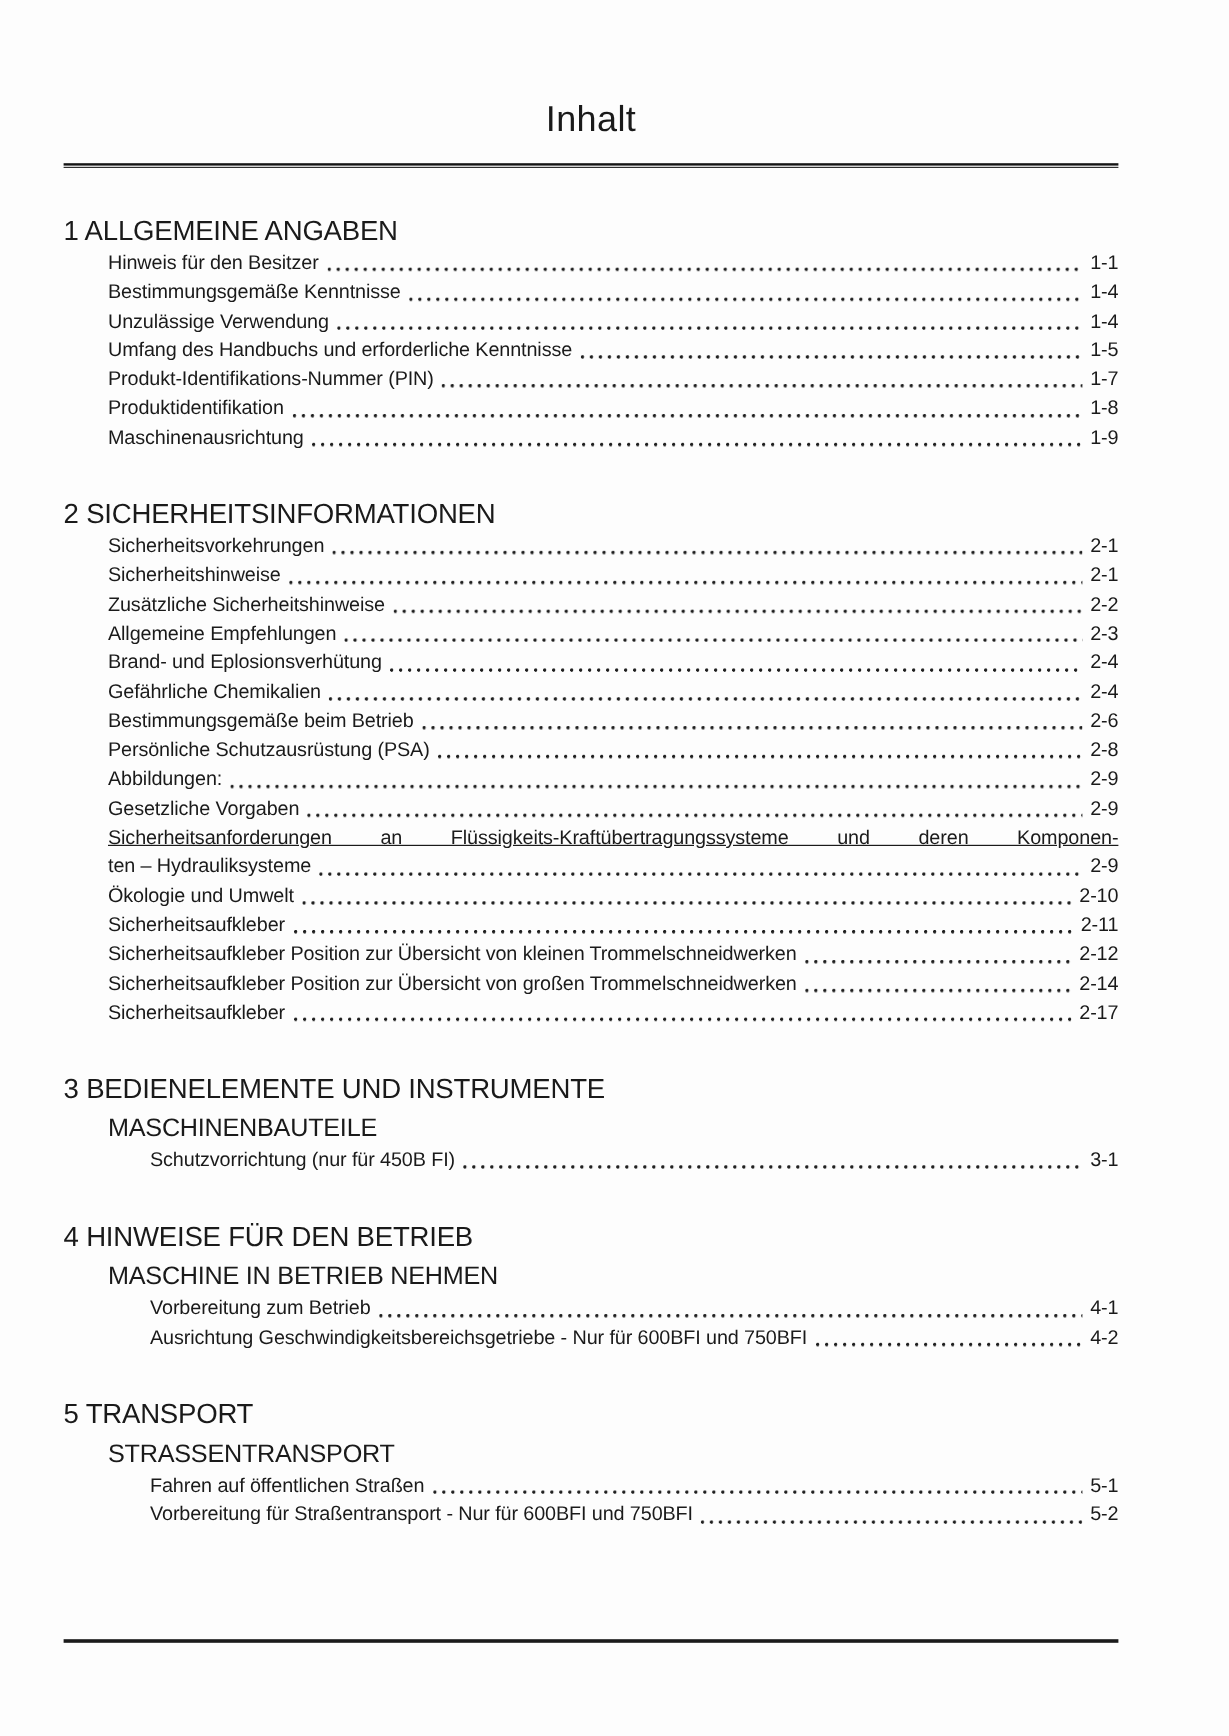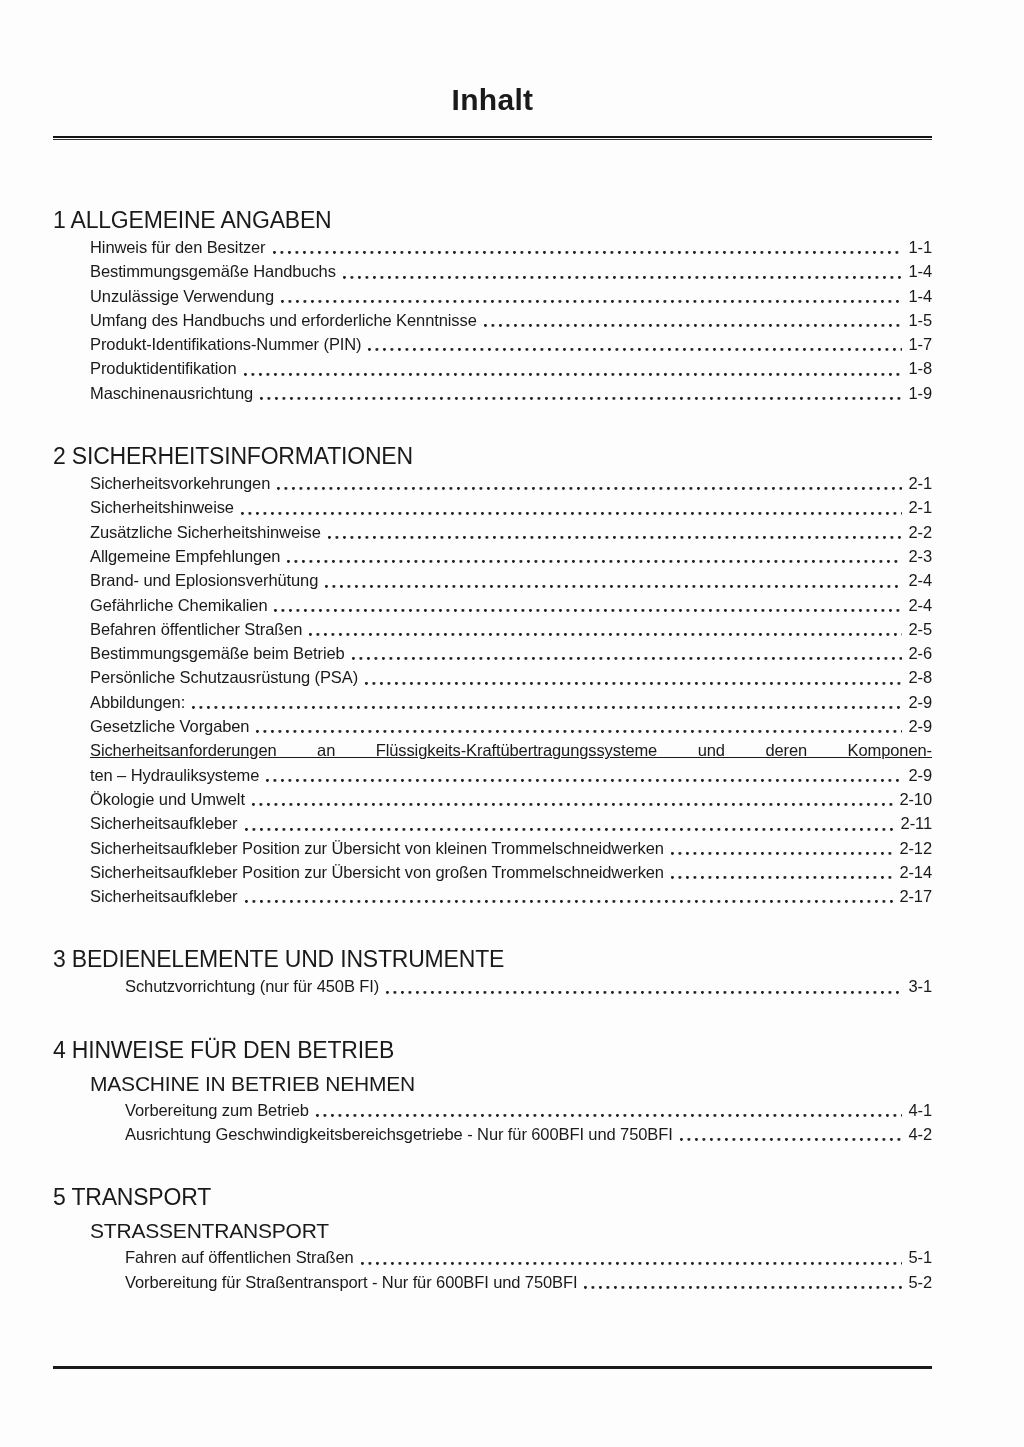--- a/index.html
+++ b/index.html
@@ -25,41 +25,41 @@
   .content {
     position: absolute;
     left: 53px;
     top: 0;
     width: 879px;
     padding-top: 84px;
   }
   .title {
     text-align: center;
     font-size: 30px;
-    font-weight: bold;
+    font-weight: normal;
     line-height: 32px;
     letter-spacing: 0.3px;
   }
   .rule-top {
     margin-top: 20px;
     height: 1px;
     border-top: 2px solid #141414;
     border-bottom: 1px solid #2e2e2e;
     background: transparent;
   }
   .rule-bottom {
     position: absolute;
     left: 53px;
     top: 1366px;
     width: 879px;
     height: 3px;
     background: #1b1b1b;
   }
   .sec { margin-top: 39px; }
-  .sec:first-child { margin-top: 68px; }
+  .sec:first-child { margin-top: 40px; }
   .sec-heading {
     font-size: 23px;
     line-height: 24px;
     letter-spacing: -0.2px;
     white-space: nowrap;
   }
   .subheading {
     margin-top: 10px;
     padding-left: 37px;
     font-size: 21px;
@@ -106,21 +106,21 @@
     <div id="sections">
         <section class="sec">
           <div class="sec-heading"><span>1</span> <span>ALLGEMEINE ANGABEN</span></div>
           <div class="entries-gap"></div>
           <div class="row lvl1">
             <span class="lbl">Hinweis für den Besitzer</span>
             <span class="dots"></span>
             <span class="pg">1-1</span>
           </div>
           <div class="row lvl1">
-            <span class="lbl">Bestimmungsgemäße Handbuchs</span>
+            <span class="lbl">Bestimmungsgemäße Kenntnisse</span>
             <span class="dots"></span>
             <span class="pg">1-4</span>
           </div>
           <div class="row lvl1">
             <span class="lbl">Unzulässige Verwendung</span>
             <span class="dots"></span>
             <span class="pg">1-4</span>
           </div>
           <div class="row lvl1">
             <span class="lbl">Umfang des Handbuchs und erforderliche Kenntnisse</span>
@@ -168,25 +168,20 @@
           </div>
           <div class="row lvl1">
             <span class="lbl">Brand- und Eplosionsverhütung</span>
             <span class="dots"></span>
             <span class="pg">2-4</span>
           </div>
           <div class="row lvl1">
             <span class="lbl">Gefährliche Chemikalien</span>
             <span class="dots"></span>
             <span class="pg">2-4</span>
-          </div>
-          <div class="row lvl1">
-            <span class="lbl">Befahren öffentlicher Straßen</span>
-            <span class="dots"></span>
-            <span class="pg">2-5</span>
           </div>
           <div class="row lvl1">
             <span class="lbl">Bestimmungsgemäße beim Betrieb</span>
             <span class="dots"></span>
             <span class="pg">2-6</span>
           </div>
           <div class="row lvl1">
             <span class="lbl">Persönliche Schutzausrüstung (PSA)</span>
             <span class="dots"></span>
             <span class="pg">2-8</span>
@@ -230,20 +225,21 @@
             <span class="pg">2-14</span>
           </div>
           <div class="row lvl1">
             <span class="lbl">Sicherheitsaufkleber</span>
             <span class="dots"></span>
             <span class="pg">2-17</span>
           </div>
         </section>
         <section class="sec">
           <div class="sec-heading"><span>3</span> <span>BEDIENELEMENTE UND INSTRUMENTE</span></div>
+          <div class="subheading"><span>MASCHINENBAUTEILE</span></div>
           <div class="entries-gap"></div>
           <div class="row lvl2">
             <span class="lbl">Schutzvorrichtung (nur für 450B FI)</span>
             <span class="dots"></span>
             <span class="pg">3-1</span>
           </div>
         </section>
         <section class="sec">
           <div class="sec-heading"><span>4</span> <span>HINWEISE FÜR DEN BETRIEB</span></div>
           <div class="subheading"><span>MASCHINE IN BETRIEB NEHMEN</span></div>

